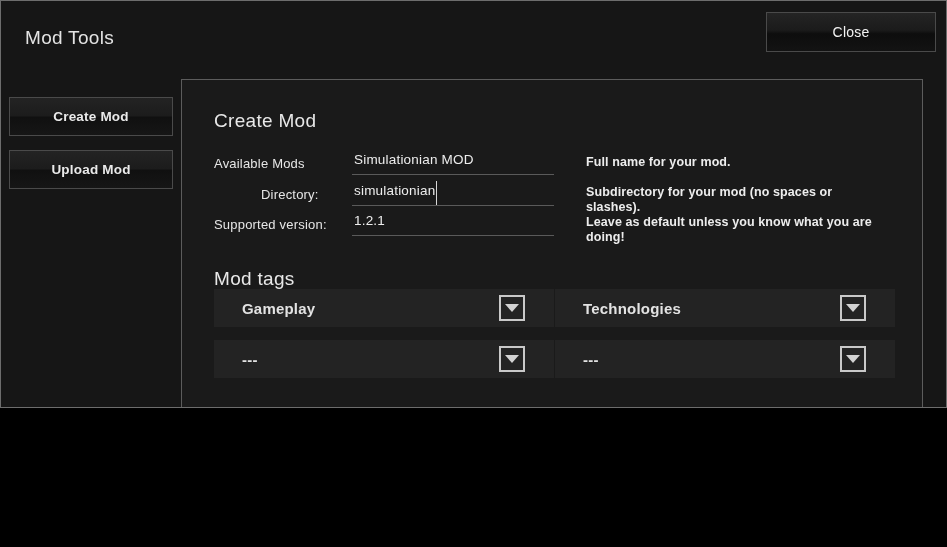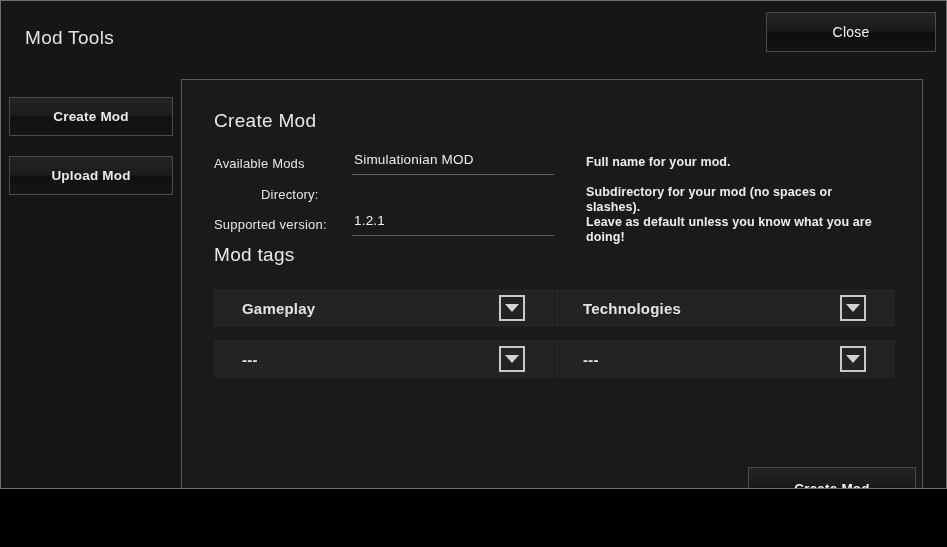--- a/index.html
+++ b/index.html
@@ -6,21 +6,21 @@
     margin: 0;
     padding: 0;
     background: #000;
   }
   body {
     font-family: "Liberation Sans", sans-serif;
   }
   #window {
     position: relative;
     width: 947px;
-    height: 489px;
+    height: 408px;
     box-sizing: border-box;
     background: #161616;
     border: 1px solid #6d6d6d;
     overflow: hidden;
   }
   
   #titlebar {
     position: absolute;
     left: 0; top: 0;
     width: 945px;
@@ -72,42 +72,42 @@
     border: 1px solid #4a4a4a;
     color: #eaeaea;
     font-size: 13.5px;
     font-weight: 700;
     display: flex;
     align-items: center;
     justify-content: center;
     letter-spacing: .2px;
     cursor: pointer;
   }
-  .side-btn + .side-btn { margin-top: 20px; }
+  .side-btn + .side-btn { margin-top: 14px; }
   
   #panel {
     position: absolute;
     left: 180px;
     top: 78px;
     width: 742px;
     height: 448px;
     box-sizing: border-box;
     background: #1a1a1a;
     border: 1px solid #5c5c5c;
   }
   .section-heading {
     position: absolute;
     font-size: 19px;
     font-weight: 400;
     color: #e8e8e8;
     letter-spacing: .3px;
     white-space: nowrap;
   }
   #heading-create-mod { left: 32px; top: 30px; }
-  #heading-mod-tags   { left: 32px; top: 164px; }
+  #heading-mod-tags   { left: 32px; top: 188px; }
 
   
   .form-label {
     position: absolute;
     font-size: 13px;
     font-weight: 400;
     color: #e6e6e6;
     white-space: nowrap;
     letter-spacing: .2px;
   }
@@ -226,20 +226,24 @@
     <div class="section-heading" id="heading-create-mod">Create Mod</div>
 
     <div class="form-label" id="label-available-mods">Available Mods</div>
     <div class="form-label" id="label-directory">Directory:</div>
     <div class="form-label" id="label-version">Supported version:</div>
 
     <div class="form-field" id="field-available-mods">
       <span class="form-value">Simulationian MOD</span>
     </div>
 
+    <div class="form-field" id="field-directory">
+      <span class="form-value">simulationian</span>
+      <span class="caret" id="directory-caret" style="left: 84px;"></span>
+    </div>
 
     <div class="form-field" id="field-version">
       <span class="form-value">1.2.1</span>
     </div>
 
     <div class="help-text" id="help-available-mods">Full name for your mod.</div>
     <div class="help-text" id="help-directory">Subdirectory for your mod (no spaces or slashes).<br>Leave as default unless you know what you are doing!</div>
 
     <div class="section-heading" id="heading-mod-tags">Mod tags</div>
 

